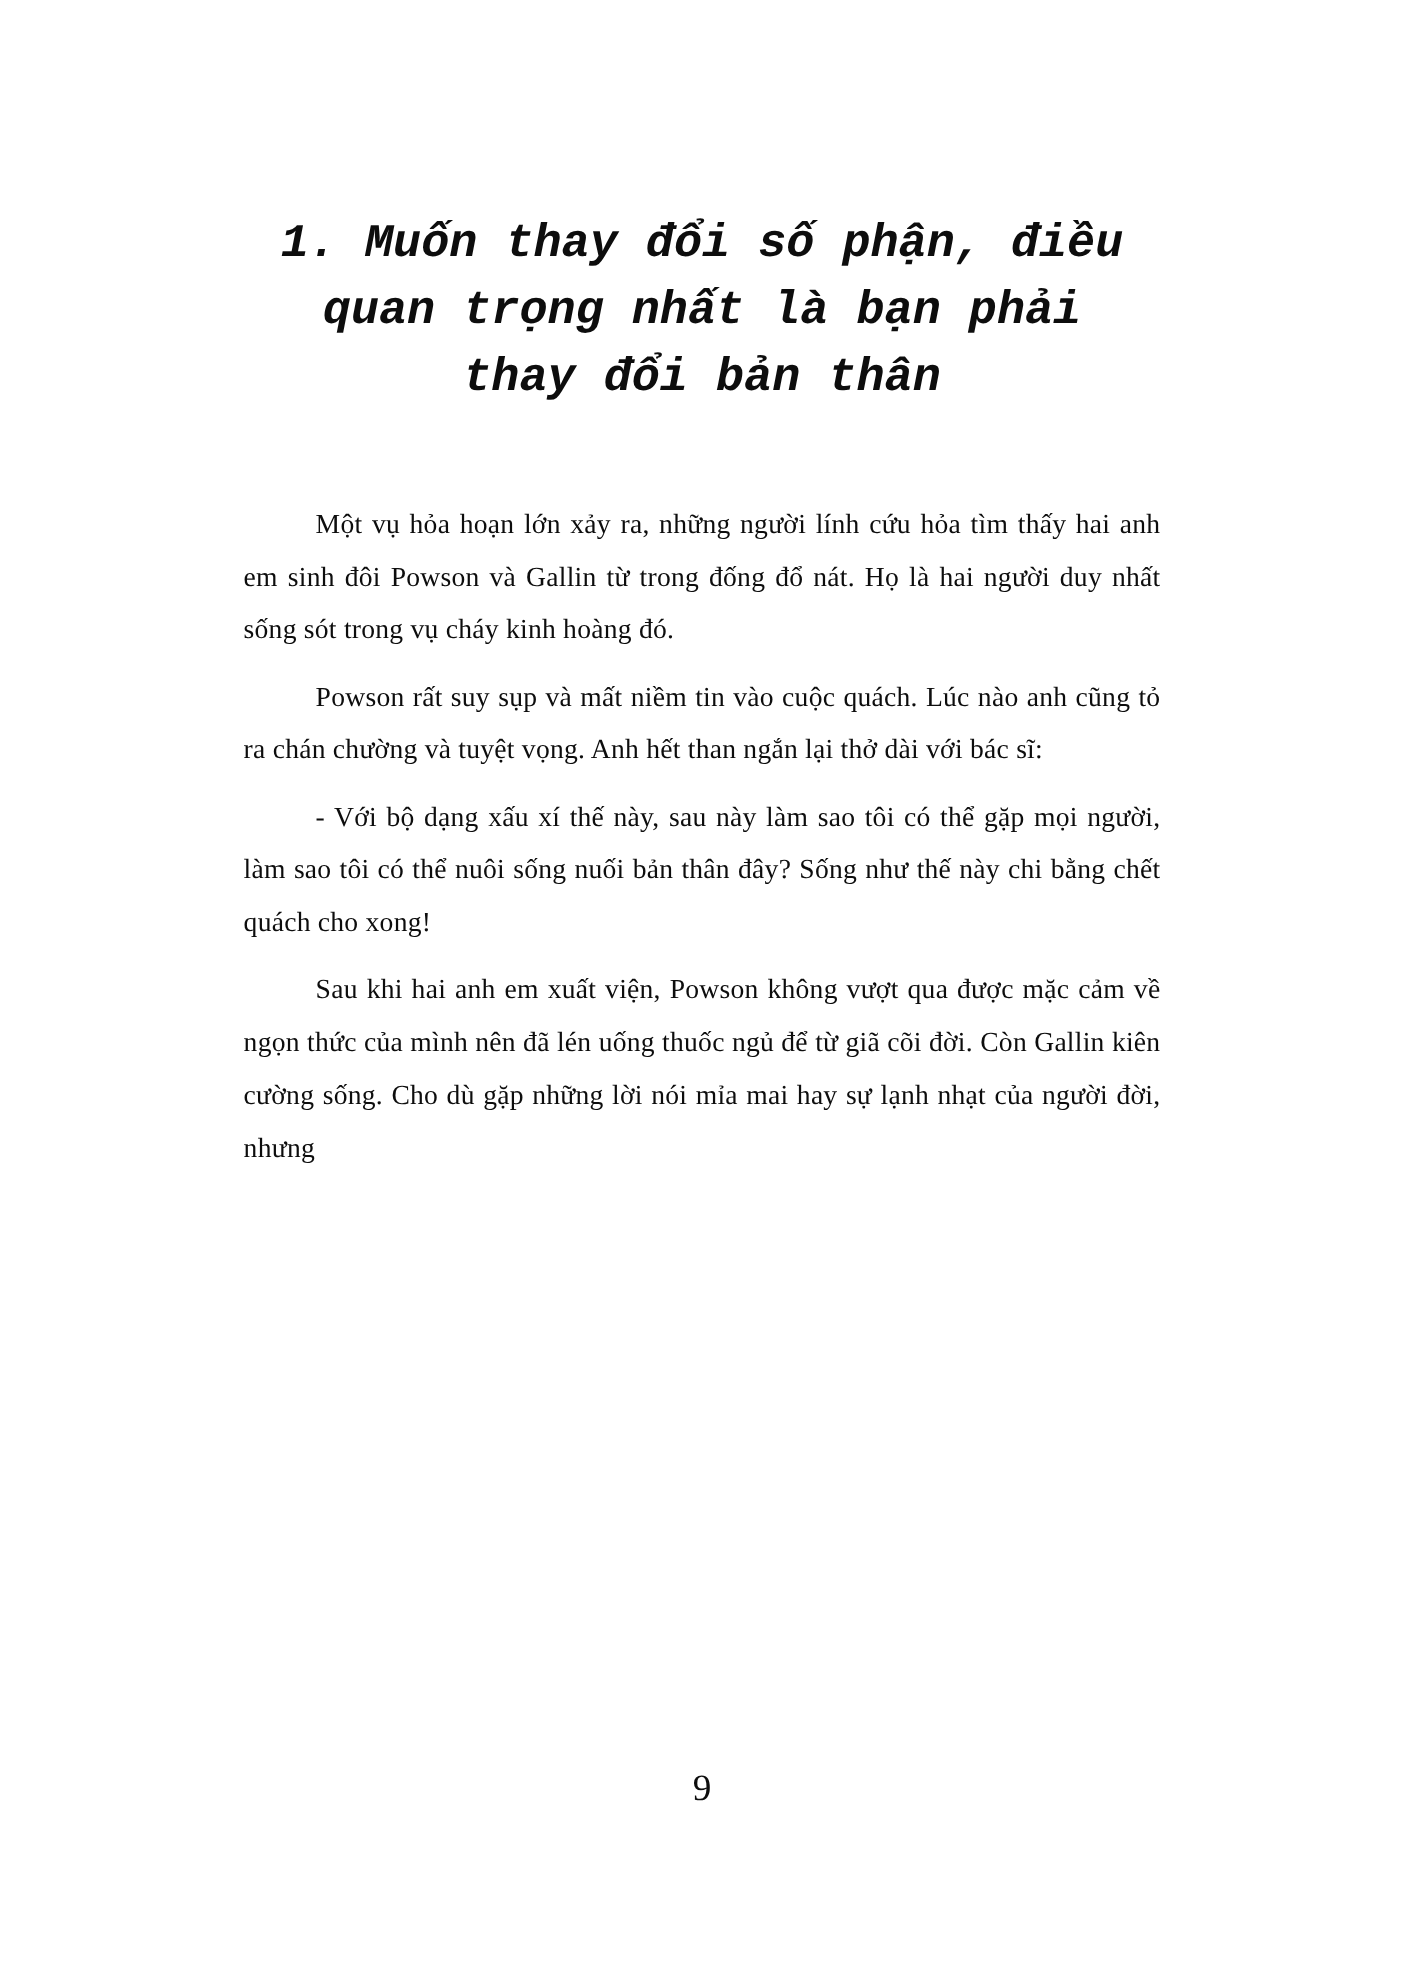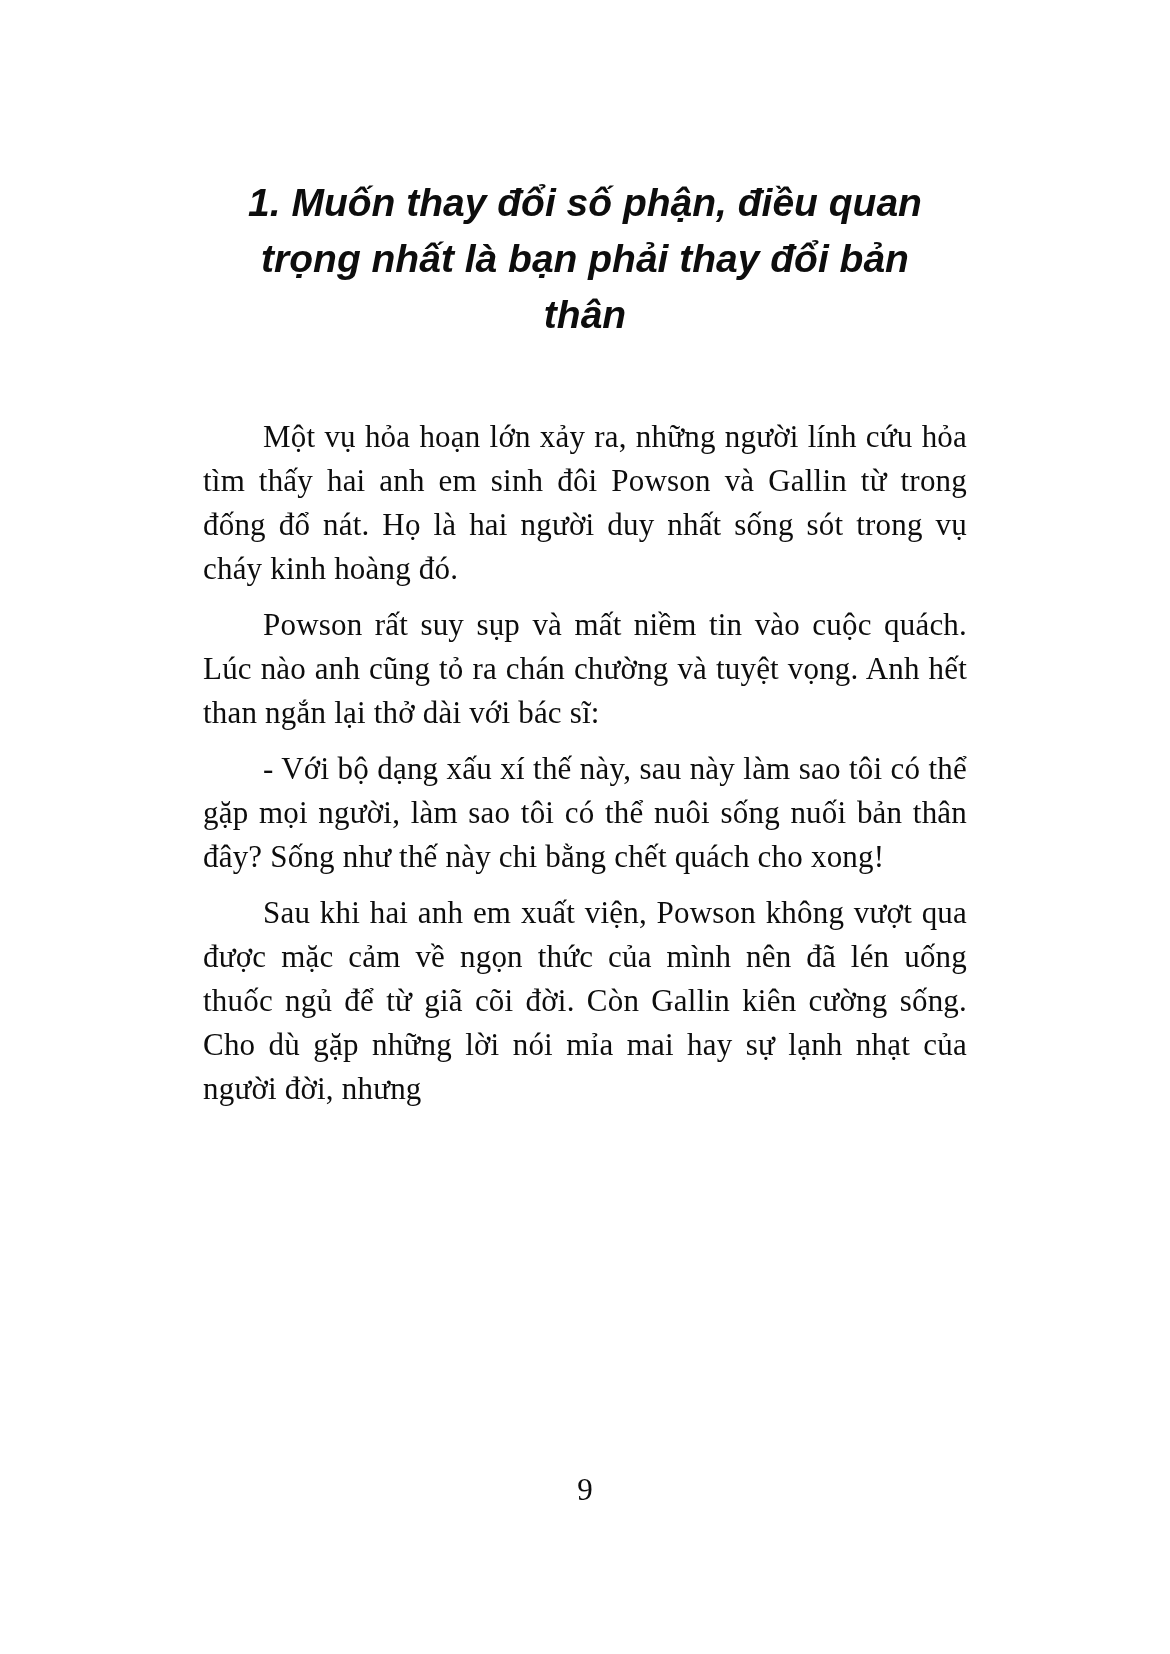--- a/index.html
+++ b/index.html
@@ -13,36 +13,36 @@
     height: 1654px;
     background: #ffffff;
     color: #111111;
     font-family: "Liberation Serif", "DejaVu Serif", serif;
     overflow: hidden;
   }
   .chapter-title {
     margin: 175px auto 0 auto;
     width: 740px;
     text-align: center;
-    font-family: Liberation Sans, sans-serif;
+    font-family: Liberation Mono, monospace;
     font-style: italic;
     font-weight: bold;
     font-size: 39px;
     line-height: 56px;
     color: #0d0d0d;
   }
   .body-text {
     margin: 72px auto 0 auto;
     width: 764px;
   }
   .para {
     margin: 0 0 12px 0;
     text-align: justify;
     text-indent: 60px;
-    font-size: 31px;
+    font-size: 23px;
     line-height: 44px;
     color: #0d0d0d;
     letter-spacing: 0.2px;
   }
   .page-number {
     position: absolute;
     left: 0;
     right: 0;
     top: 1472px;
     text-align: center;

